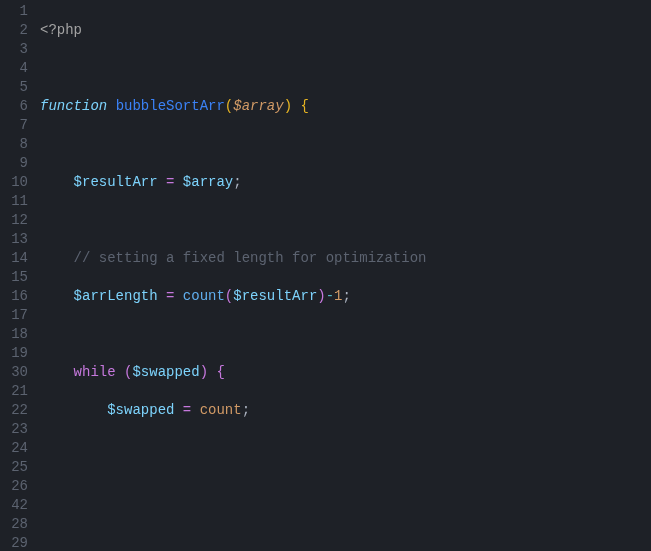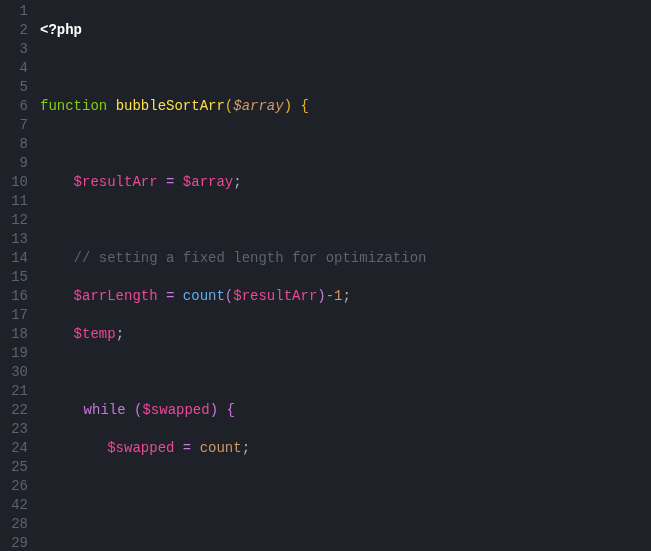--- a/index.html
+++ b/index.html
@@ -24,35 +24,35 @@
     padding-right: 12px;
     padding-left: 4px;
     user-select: none;
     min-width: 24px;
   }
   .code {
     white-space: pre;
     flex: 1;
   }
   .line { height: 19px; }
-  .k-tag    { color: #ffffff; font-weight: bold; }
-  .k-func   { color: #84cc16; }
-  .k-name   { color: #fde047; }
-  .k-var    { color: #ec4899; }
+  .k-tag    { color: #a3a3a3; }
+  .k-func   { color: #7dd3fc; font-style: italic; }
+  .k-name   { color: #3b82f6; }
+  .k-var    { color: #7dd3fc; }
   .k-param  { color: #d19a66; font-style: italic; }
   .k-paren  { color: #e6b422; }
   .k-paren2 { color: #c678dd; }
   .k-op     { color: #56b6c2; }
   .k-assign { color: #c678dd; }
   .k-punc   { color: #abb2bf; }
   .k-comment{ color: #5c6370; }
   .k-call   { color: #61afef; }
   .k-num    { color: #d19a66; }
   .k-bool   { color: #d19a66; }
-  .k-ctrl   { color: #c678dd; margin-left: 10px; }
+  .k-ctrl   { color: #c678dd; }
 </style>
 </head>
 <body>
 
 <div class="editor">
   <div class="gutter">
     <div class="line">1</div>
     <div class="line">2</div>
     <div class="line">3</div>
     <div class="line">4</div>
@@ -84,21 +84,20 @@
   </div>
   <div class="code">
 <div class="line"><span class="k-tag">&lt;?php</span></div>
 <div class="line"></div>
 <div class="line"><span class="k-func">function</span> <span class="k-name">bubbleSortArr</span><span class="k-paren">(</span><span class="k-param">$array</span><span class="k-paren">)</span> <span class="k-paren">{</span></div>
 <div class="line">    </div>
 <div class="line">    <span class="k-var">$resultArr</span> <span class="k-assign">=</span> <span class="k-var">$array</span><span class="k-punc">;</span></div>
 <div class="line"></div>
 <div class="line">    <span class="k-comment">// setting a fixed length for optimization</span></div>
 <div class="line">    <span class="k-var">$arrLength</span> <span class="k-assign">=</span> <span class="k-call">count</span><span class="k-paren2">(</span><span class="k-var">$resultArr</span><span class="k-paren2">)</span><span class="k-op">-</span><span class="k-num">1</span><span class="k-punc">;</span></div>
-<div class="line">    <span class="k-var">$temp</span><span class="k-punc">;</span></div>
 <div class="line"></div>
 <div class="line">    <span class="k-ctrl">while</span> <span class="k-paren2">(</span><span class="k-var">$swapped</span><span class="k-paren2">)</span> <span class="k-paren2">{</span></div>
 <div class="line">        <span class="k-var">$swapped</span> <span class="k-assign">=</span> <span class="k-bool">count</span><span class="k-punc">;</span></div>
 <div class="line"></div>
 
 
 
 
 
 

